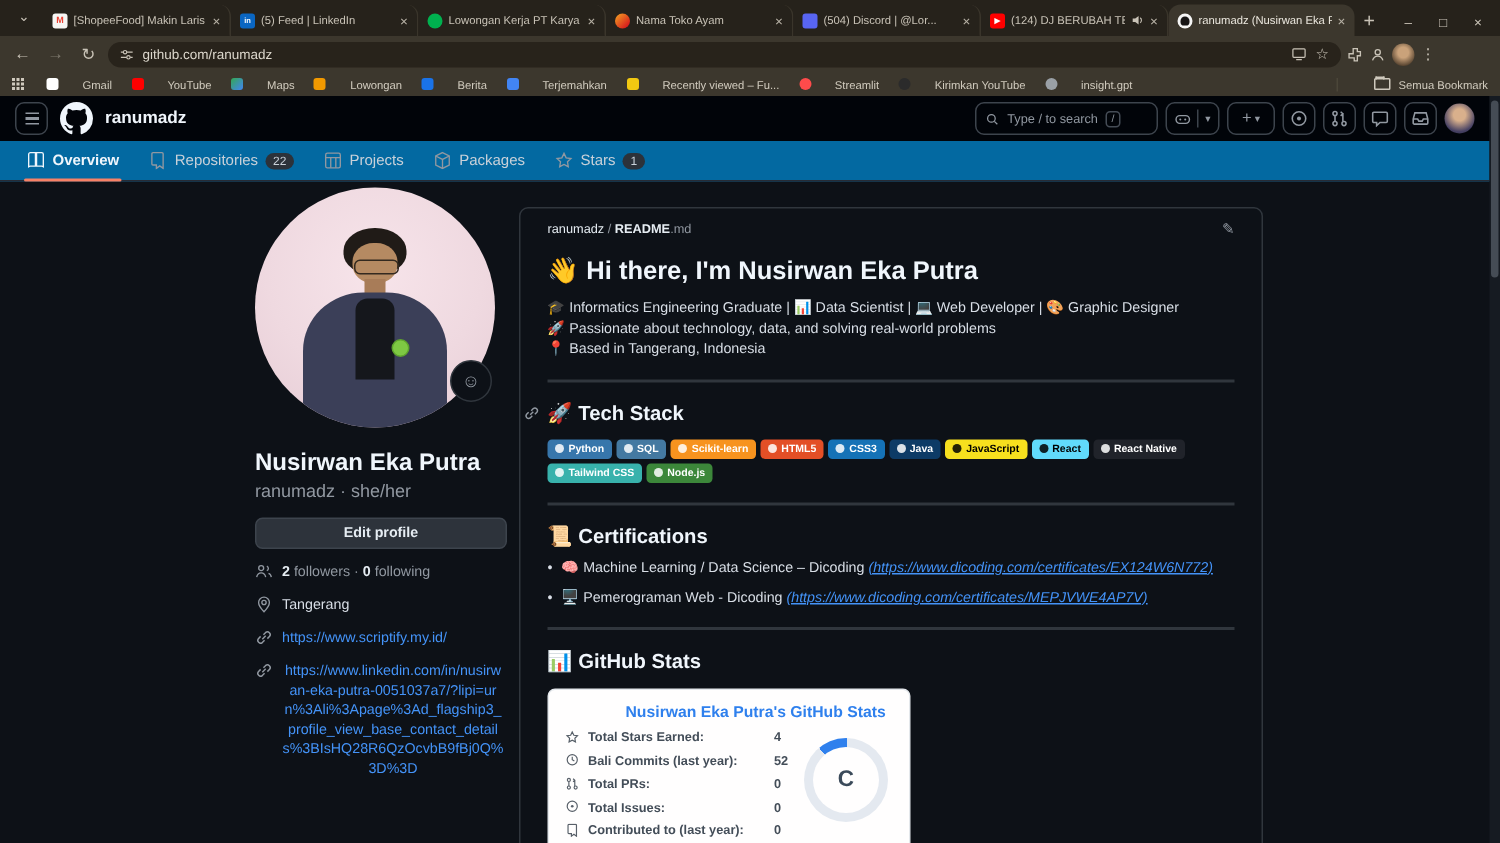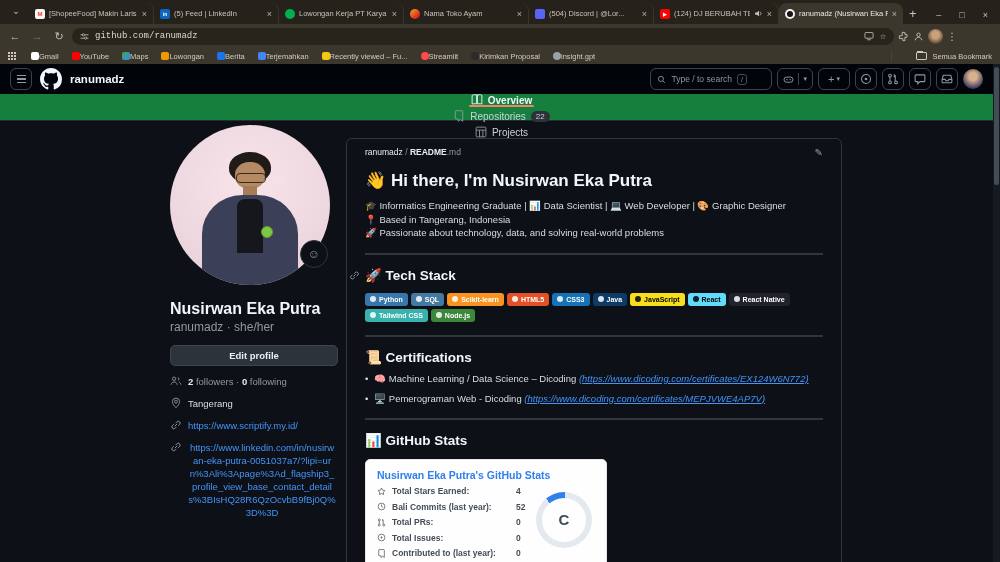--- a/index.html
+++ b/index.html
@@ -27,29 +27,29 @@
   .fav-gh{background:#f5f5f5;border-radius:50%;color:#111;}
   .fav-gh::before{content:"";width:6px;height:6px;background:#171515;border-radius:50% 50% 40% 40%;}
   .newtab{margin:0 0 3px 6px;font-size:13px;color:#c9c3b7;}
   .wincontrols{margin-left:auto;display:flex;gap:18px;padding:0 12px 4px 0;font-size:9px;color:#c9c3b7;}
 
   .toolbar{position:absolute;top:24px;left:0;right:0;height:24px;background:#3c372d;
     display:flex;align-items:center;gap:4px;padding:0 6px;color:#c9c3b7;}
   .navbtn{width:18px;text-align:center;font-size:11px;}
   .navbtn.dim{opacity:.45;}
   .omnibox{flex:1;max-width:806px;height:17px;background:#28231b;border-radius:9px;
-    display:flex;align-items:center;gap:6px;padding:0 8px;font-size:9px;color:#ddd8cd;font-family:Liberation Mono, monospace;}
+    display:flex;align-items:center;gap:6px;padding:0 8px;font-size:9px;color:#ddd8cd;}
   .omni-url{flex:1;}
   .tool-ic{font-size:10px;color:#c9c3b7;}
   .tb-avatar{width:15px;height:15px;border-radius:50%;
     background:radial-gradient(circle at 50% 40%,#caa27a 30%,#5a4632 75%);}
 
   .bookmarksbar{position:absolute;top:48px;left:0;right:0;height:16px;background:#3c372d;
     display:flex;align-items:center;gap:13px;padding:0 8px;font-size:7.5px;color:#d2ccbf;}
-  .bm{display:flex;gap:0;white-space:nowrap;}
+  .bm{display:flex;gap:16px;white-space:nowrap;}
   .bm i{width:8px;height:8px;border-radius:2px;display:block;}
   .grid-icon{width:8px;height:8px;position:relative;margin-right:2px;}
   .grid-icon::before{content:"";position:absolute;width:2px;height:2px;background:#cfc9bd;
     box-shadow:3px 0 #cfc9bd,6px 0 #cfc9bd,0 3px #cfc9bd,3px 3px #cfc9bd,6px 3px #cfc9bd,0 6px #cfc9bd,3px 6px #cfc9bd,6px 6px #cfc9bd;}
   .bm-right{margin-left:auto;display:flex;align-items:center;gap:5px;border-left:1px solid #57514394;padding-left:24px;}
   .folder{width:9px;height:6px;border:1px solid #cfc9bd;border-radius:1px;position:relative;}
   .folder::before{content:"";position:absolute;top:-2px;left:0;width:4px;height:1px;border:1px solid #cfc9bd;border-bottom:none;}
 
   
   .gh-header{position:absolute;top:64px;left:0;right:7px;height:30px;background:#010409;
@@ -64,21 +64,21 @@
   .gh-search{width:108px;height:20px;border:1px solid #3d444d;border-radius:6px;
     display:flex;align-items:center;gap:5px;padding:0 6px;color:#9198a1;font-size:8.5px;}
   .slash-key{border:1px solid #454c56;border-radius:3px;font-size:7px;padding:0 3px;line-height:9px;}
   .copilot-btn{height:20px;border:1px solid #3d444d;border-radius:6px;display:flex;align-items:center;gap:4px;padding:0 5px;color:#9198a1;font-size:7px;}
   .copilot-btn .vdiv{width:1px;height:12px;background:#3d444d;}
   .plus-btn{color:#9198a1;font-size:11px;gap:2px;width:30px;}
   .gh-avatar{width:20px;height:20px;border-radius:50%;flex:none;
     background:radial-gradient(circle at 50% 38%,#d9b08c 25%,#454063 70%,#2c2a3e 100%);}
 
   .gh-nav{position:absolute;top:94px;left:0;right:7px;height:26px;border-bottom:1px solid #262c36;
-    display:flex;align-items:center;gap:4px;padding-left:10px;background:#15803d;flex-direction:column;}
+    display:flex;align-items:center;gap:4px;padding-left:10px;background:#0369a1;}
   .gh-tab{display:flex;align-items:center;gap:5px;padding:0 8px;height:26px;position:relative;
     color:#c9d1d9;font-size:10px;}
   .gh-tab.active{font-weight:bold;color:#f0f6fc;}
   .gh-tab.active::after{content:"";position:absolute;left:6px;right:6px;bottom:-1px;height:2px;
     background:#f78166;border-radius:2px;}
   .pill{background:#2c323a;border-radius:9px;padding:1px 5px;font-size:8px;color:#c9d1d9;font-weight:normal;}
 
   
   .gh-sidebar{position:absolute;left:170px;top:125px;width:166px;color:#e6edf3;}
   .avatar{width:160px;height:160px;border-radius:50%;position:relative;overflow:hidden;
@@ -120,21 +120,21 @@
   .badges{margin-top:10px;display:flex;flex-wrap:wrap;gap:3px;}
   .badge{display:inline-flex;align-items:center;gap:3px;height:13px;padding:0 5px;border-radius:3px;
     font-size:7px;font-weight:bold;white-space:nowrap;}
   .badge .bdot{width:6px;height:6px;border-radius:50%;opacity:.85;}
   .cert-li{display:flex;gap:6px;margin-top:7px;font-size:9.5px;line-height:13px;color:#d8dee6;}
   .cert-li .bullet{color:#d8dee6;}
   .cert-link{color:#4493f8;font-style:italic;text-decoration:underline;}
 
   .stats-card{margin-top:11px;width:218px;background:#fffefe;border:1px solid #e4e8ec;border-radius:5px;
     padding:9px 11px 10px 11px;position:relative;color:#434d58;}
-  .sc-title{font-size:10.5px;font-weight:bold;color:#2f80ed;}
+  .sc-title{font-size:10.5px;font-weight:bold;color:#2f80ed;margin-left:40px;}
   .sc-row{display:flex;align-items:center;gap:6px;margin-top:5.5px;font-size:8.5px;font-weight:600;}
   .sc-row .lbl{width:118px;}
   .gauge{position:absolute;right:14px;top:32px;width:56px;height:56px;border-radius:50%;
     background:conic-gradient(from -40deg,#2f80ed 0 42deg,#e4e9f0 42deg 360deg);
     display:flex;align-items:center;justify-content:center;}
   .gauge::before{content:"";position:absolute;inset:6px;background:#fffefe;border-radius:50%;}
   .gauge .grade{position:relative;font-size:15px;font-weight:bold;color:#3b4a5a;}
 
   .gh-scrollbar{position:absolute;right:0;top:64px;bottom:0;width:7px;background:#161b22;}
   .gh-scrollbar .thumb{position:absolute;top:3px;left:1px;right:1px;height:118px;background:#454c55;border-radius:3px;}
@@ -264,21 +264,21 @@
     <span class="bm">
         <i style="background:#f2c811;"></i>
         <span>Recently viewed – Fu...</span>
       </span>
     <span class="bm">
         <i style="background:#ff4b4b;border-radius:50%;"></i>
         <span>Streamlit</span>
       </span>
     <span class="bm">
         <i style="background:#2b2b2b;border-radius:50%;"></i>
-        <span>Kirimkan Proposal</span>
+        <span>Kirimkan YouTube</span>
       </span>
     <span class="bm">
         <i style="background:#9aa0a6;border-radius:50%;"></i>
         <span>insight.gpt</span>
       </span>
     <span class="bm-right">
       <span class="folder"></span>
       <span>Semua Bookmark</span>
     </span>
   </div>
@@ -448,22 +448,22 @@
   <div class="readme">
     <div class="rm-crumb">
       <span class="u">ranumadz</span><span> / </span><span class="f">README</span><span>.md</span>
       <span class="rm-edit">✎</span>
     </div>
 
     <div class="rm-h1">👋 Hi there, I'm Nusirwan Eka Putra</div>
 
     <div class="rm-intro">
       <div>🎓 Informatics Engineering Graduate | 📊 Data Scientist | 💻 Web Developer | 🎨 Graphic Designer</div>
+      <div>🚀 Passionate about technology, data, and solving real-world problems</div>
       <div>📍 Based in Tangerang, Indonesia</div>
-      <div>🚀 Passionate about technology, data, and solving real-world problems</div>
     </div>
 
     <hr class="rm-hr">
 
     <div class="rm-h2">
       <span class="anchor-ic">
         <svg viewBox="0 0 16 16" width="11" height="11">
             <path d="M6.5 9.5l3-3M5 7L3 9a2.5 2.5 0 003.5 3.5l2-2M11 9l2-2A2.5 2.5 0 009.5 3.5l-2 2" fill="none" stroke="#9198a1" stroke-width="1.4"></path>
           </svg>
       </span>

